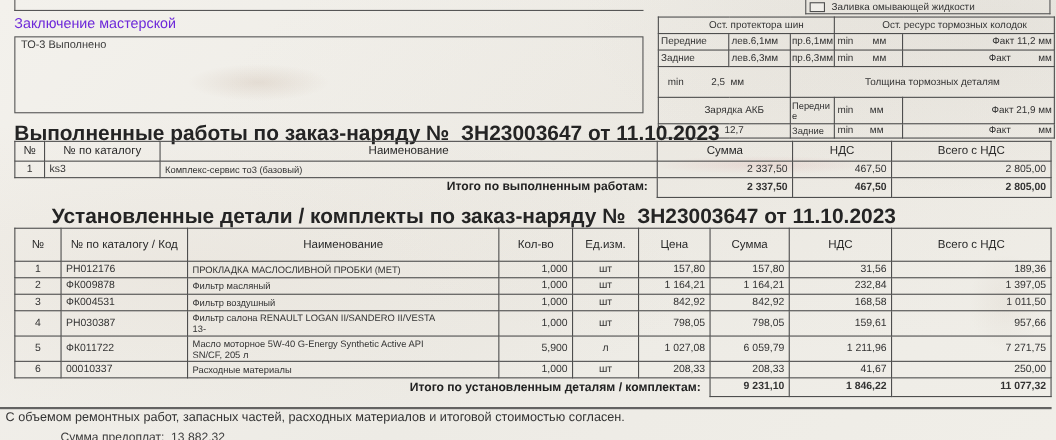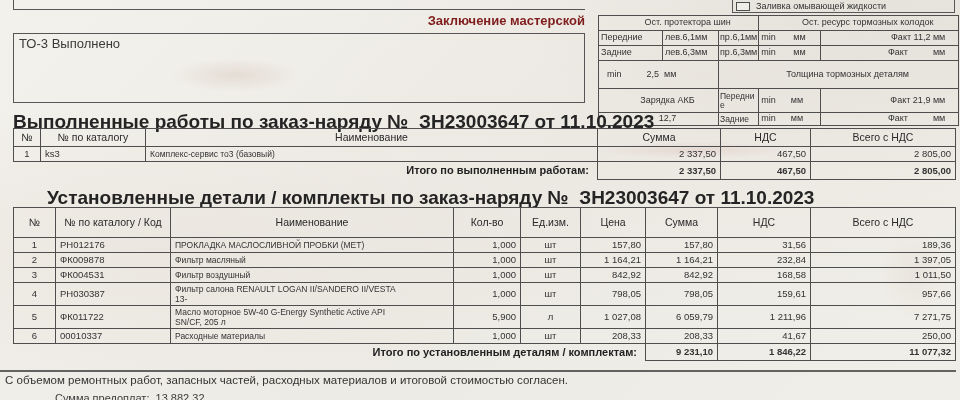--- a/index.html
+++ b/index.html
@@ -26,32 +26,32 @@
 
   
   .remnant { left:13px; top:0; width:572px; height:10px;
     border-left:1px solid #565656; border-bottom:1px solid #565656; }
   .washer-box { left:732px; top:0; width:223px; height:13px;
     border-left:1px solid #565656; border-right:1px solid #565656; border-bottom:1px solid #565656;
     display:flex; align-items:center; gap:6px; padding-left:3px; }
   .washer-box .cb { width:14px; height:9px; border:1px solid #4e4e4e; background:rgba(255,255,255,0.35); flex:0 0 auto; }
   .washer-box .lbl { font-size:9px; color:#333; white-space:nowrap; }
 
-  .concl-title { left:13px; top:13px; width:572px; text-align:right;
-    font-size:13px; font-weight:bold; color:#7f1d1d; white-space:pre; }
+  .concl-title { left:13px; top:13px; width:572px; text-align:left;
+    font-size:13px; font-weight:normal; color:#6d28d9; white-space:pre; }
   .concl-box { left:13px; top:33px; width:572px; height:70px;
-    border:1px solid #565656; font-size:13px; color:#3a3a3a; padding:2px 5px; }
+    border:1px solid #565656; font-size:10px; color:#3a3a3a; padding:2px 5px; }
 
   
   .insp { position:absolute; left:598px; top:15px; border-collapse:collapse; table-layout:fixed; }
   .insp td { border:1px solid #4e4e4e; font-size:9px; color:#333;
     padding:0 2px; line-height:1.05; overflow:hidden; vertical-align:middle; }
   .insp .ctr { text-align:center;padding-left:20px; }
   .insp .pre { white-space:pre;margin-top:40px; }
-  .insp .fr  { text-align:right; white-space:pre; padding-right:13px; }
+  .insp .fr  { text-align:right; white-space:pre; padding-right:2px; }
   .insp .brk { word-break:break-all; font-size:8.5px; line-height:1.0; padding:0 1px; }
 
   
   .tbl { position:absolute; border-collapse:collapse; table-layout:fixed; }
   .tbl th { border:1px solid #4e4e4e; font-size:10.5px; font-weight:normal;
     text-align:center; color:#2a2a2a; padding:1px 2px; line-height:1.15; overflow:hidden; }
   .tbl td { border:1px solid #4e4e4e; font-size:9.5px; color:#333;
     padding:1px 4px; line-height:1.18; overflow:hidden; vertical-align:middle; }
   .tbl td.c { text-align:center; }
   .tbl td.l { text-align:left; }

